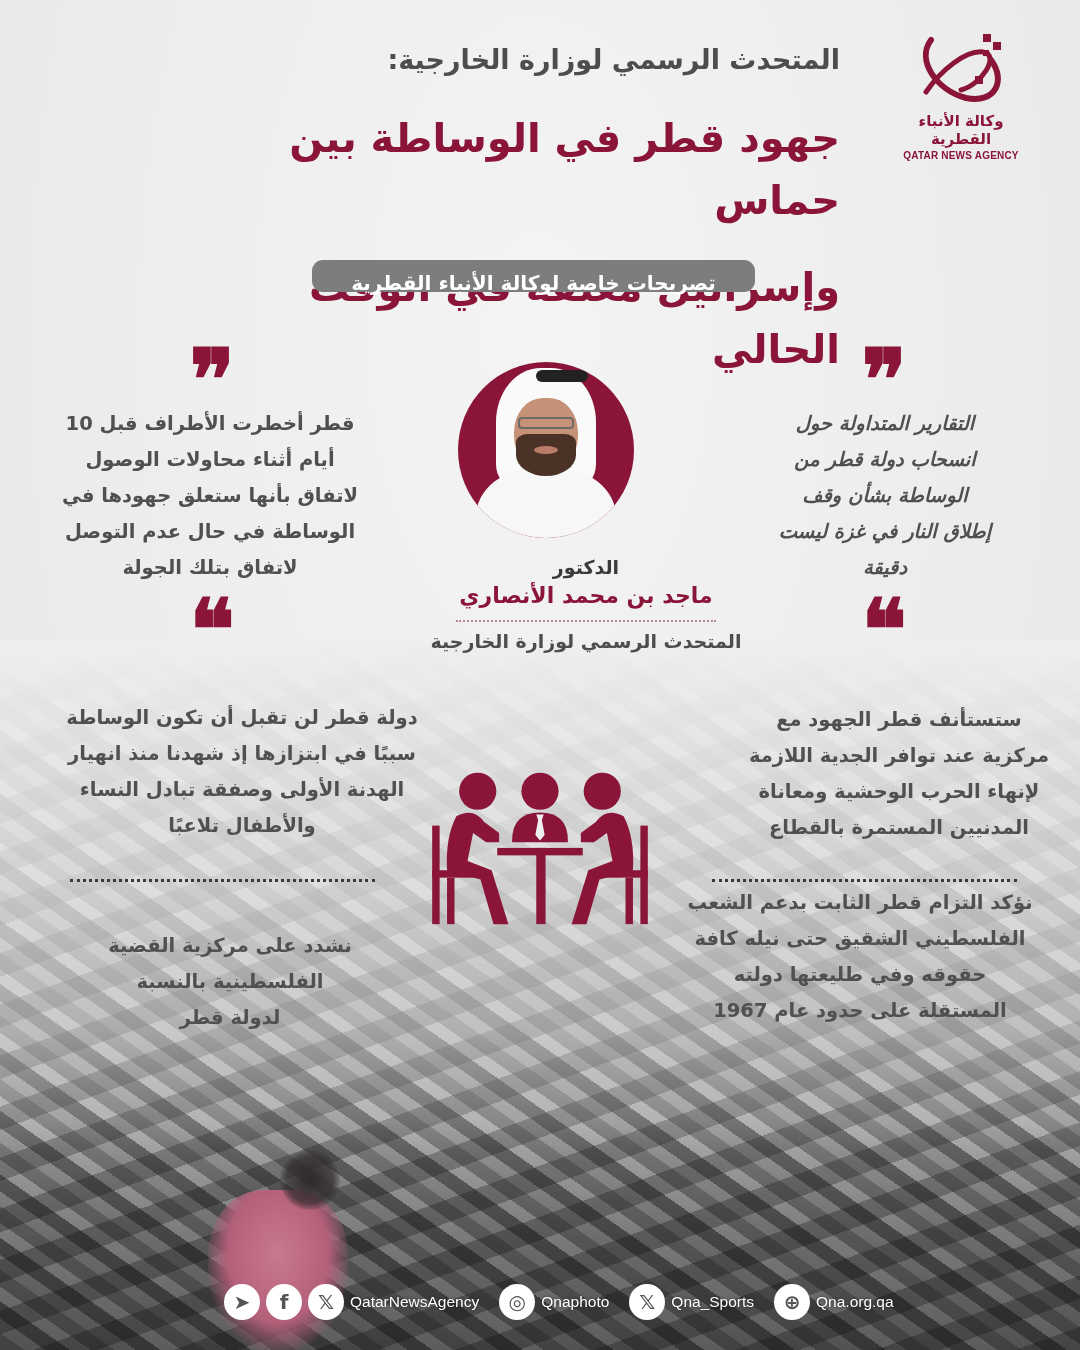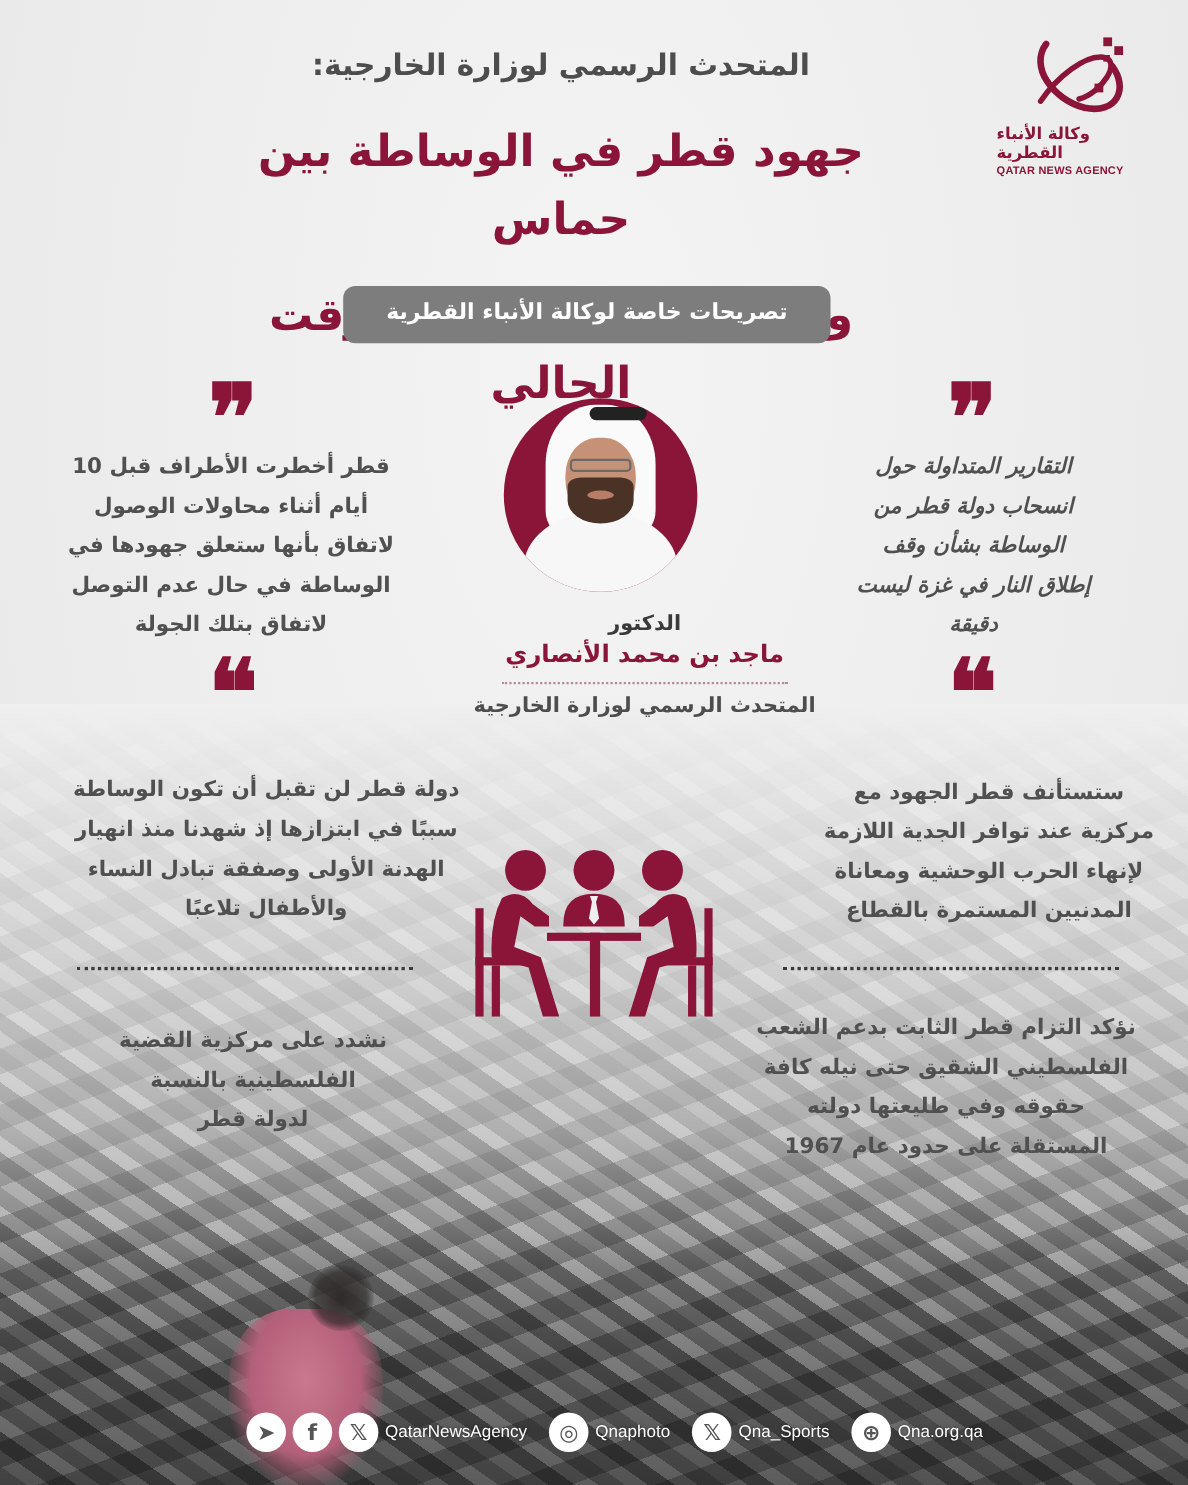--- a/index.html
+++ b/index.html
@@ -33,32 +33,32 @@
     background: radial-gradient(ellipse at 50% 40%, #c9788f 0%, #b5607a 50%, rgba(150,80,100,0) 75%);
     border-radius: 40% 40% 10% 10%;
   }
   .child-head {
     position: absolute; left: 280px; top: 1150px; width: 60px; height: 60px;
     background: radial-gradient(circle, #2f2a2a 0%, rgba(47,42,42,0.7) 55%, rgba(47,42,42,0) 75%);
     border-radius: 50%;
   }
 
   
-  .logo { position: absolute; left: 906px; top: 30px; width: 150px; height: 130px; text-align: left; }
+  .logo { position: absolute; left: 886px; top: 30px; width: 150px; height: 130px; text-align: center; }
   .logo svg { display: block; margin: 0 auto; }
   .logo-ar { font-size: 15px; color: #8a1538; font-weight: bold; margin-top: 2px; direction: rtl; }
   .logo-en { font-family: "Liberation Sans", sans-serif; font-size: 10px; color: #8a1538; font-weight: bold; letter-spacing: 0.2px; margin-top: 2px; }
 
   
-  .headline { position: absolute; left: 180px; top: 38px; width: 660px; text-align: center; direction: rtl; }
+  .headline { position: absolute; left: 180px; top: 38px; width: 660px; text-align: right; direction: rtl; }
   .kicker { font-size: 27px; font-weight: bold; color: #4d4d4d; line-height: 44px; }
   .title-line { font-size: 40px; font-weight: bold; color: #8a1538; line-height: 62px; margin-top: 25px; }
 
   .pill {
-    position: absolute; left: 312px; top: 260px; width: 443px; height: 52px;
+    position: absolute; left: 312px; top: 260px; width: 443px; height: 32px;
     background: #7d7d7d; border-radius: 11px;
     color: #ffffff; font-size: 20px; font-weight: bold; text-align: center; line-height: 47px; direction: rtl;
   }
 
   
   .quote-mark { position: absolute; font-family: "DejaVu Serif", serif; font-size: 84px; font-weight: bold; color: #8a1538; line-height: 1; width: 60px; text-align: center; }
   .quote-block { position: absolute; text-align: center; direction: rtl; font-size: 19.5px; font-weight: bold; color: #505050; line-height: 36px; }
 
   
   .portrait { position: absolute; left: 458px; top: 362px; width: 176px; height: 176px; border-radius: 50%; background: #8a1538; overflow: hidden; }
@@ -169,21 +169,21 @@
 
 <div class="dotted" style="left:70px;top:879px;width:305px;"></div>
 <div class="dotted" style="left:712px;top:879px;width:305px;"></div>
 
 <div class="quote-block" style="left:40px;top:928px;width:380px;">
   <div>نشدد على مركزية القضية</div>
   <div>الفلسطينية بالنسبة</div>
   <div>لدولة قطر</div>
 </div>
 
-<div class="quote-block" style="left:660px;top:916px;width:400px;">
+<div class="quote-block" style="left:660px;top:885px;width:400px;">
   <div>نؤكد التزام قطر الثابت بدعم الشعب</div>
   <div>الفلسطيني الشقيق حتى نيله كافة</div>
   <div>حقوقه وفي طليعتها دولته</div>
   <div>المستقلة على حدود عام 1967</div>
 </div>
 
 <svg class="meeting" viewBox="0 0 260 170">
   <g fill="#8a1538">
     <circle cx="63" cy="25" r="20"></circle>
     <circle cx="130" cy="25" r="20"></circle>

